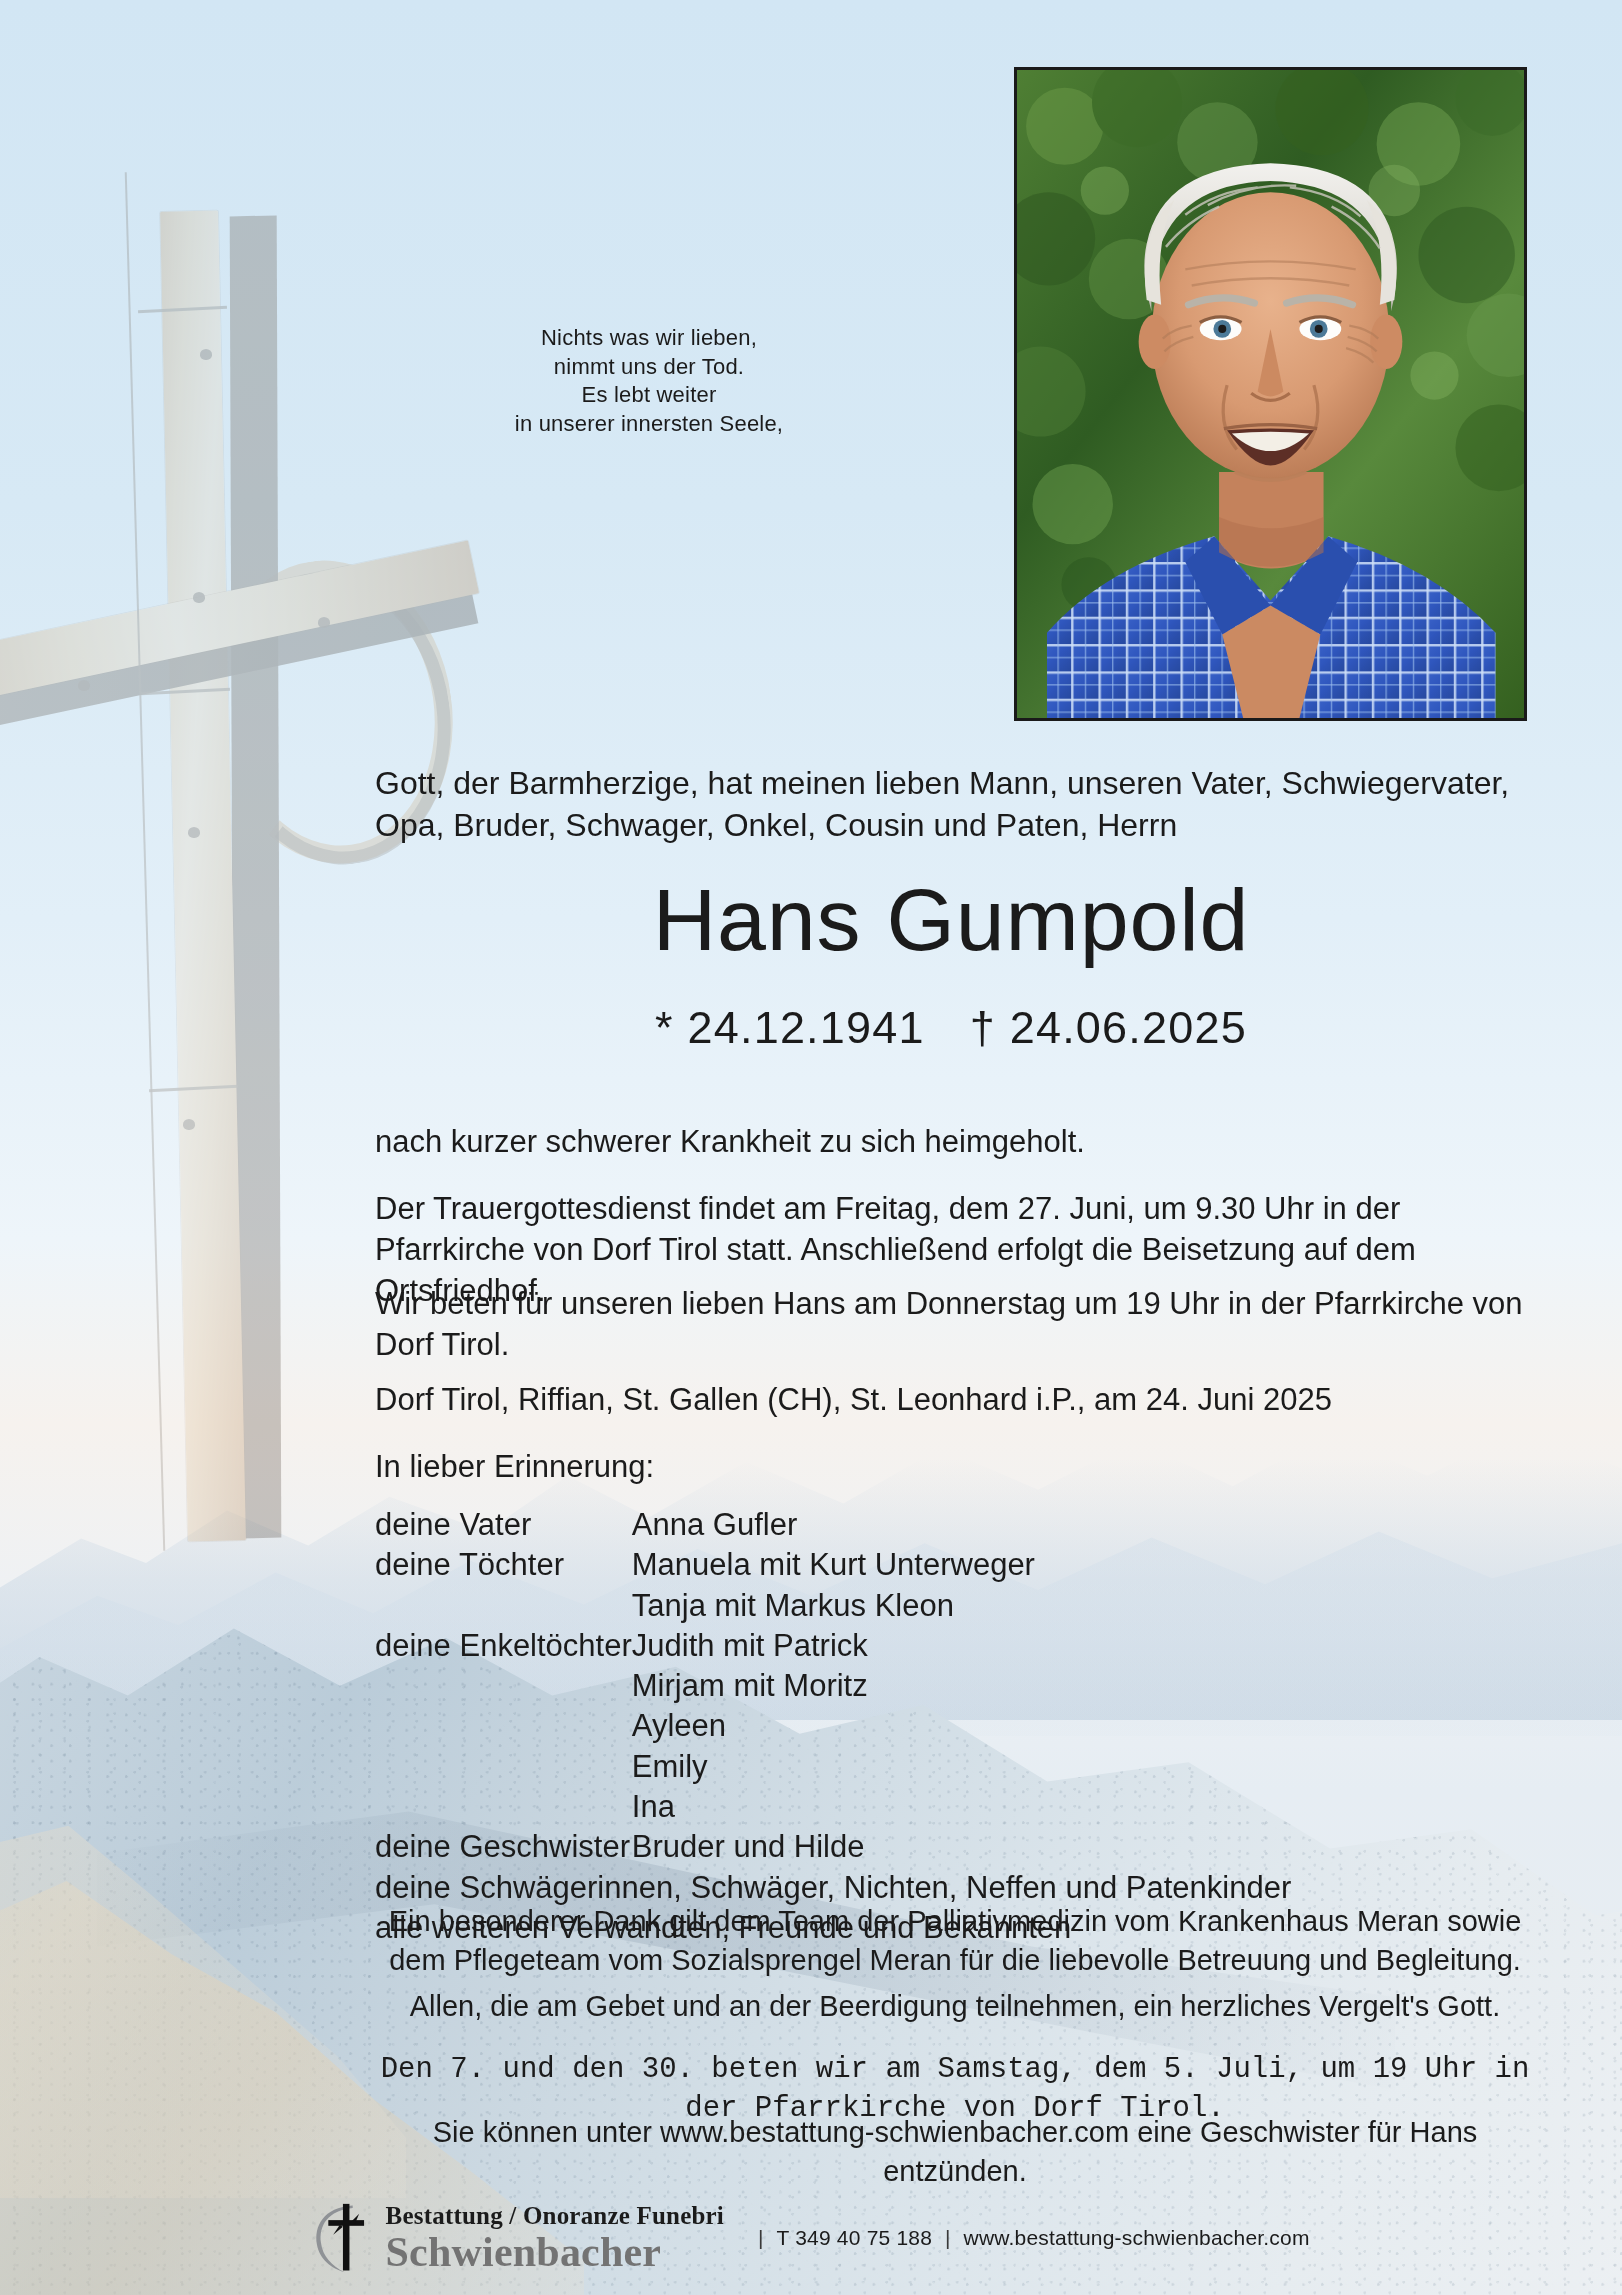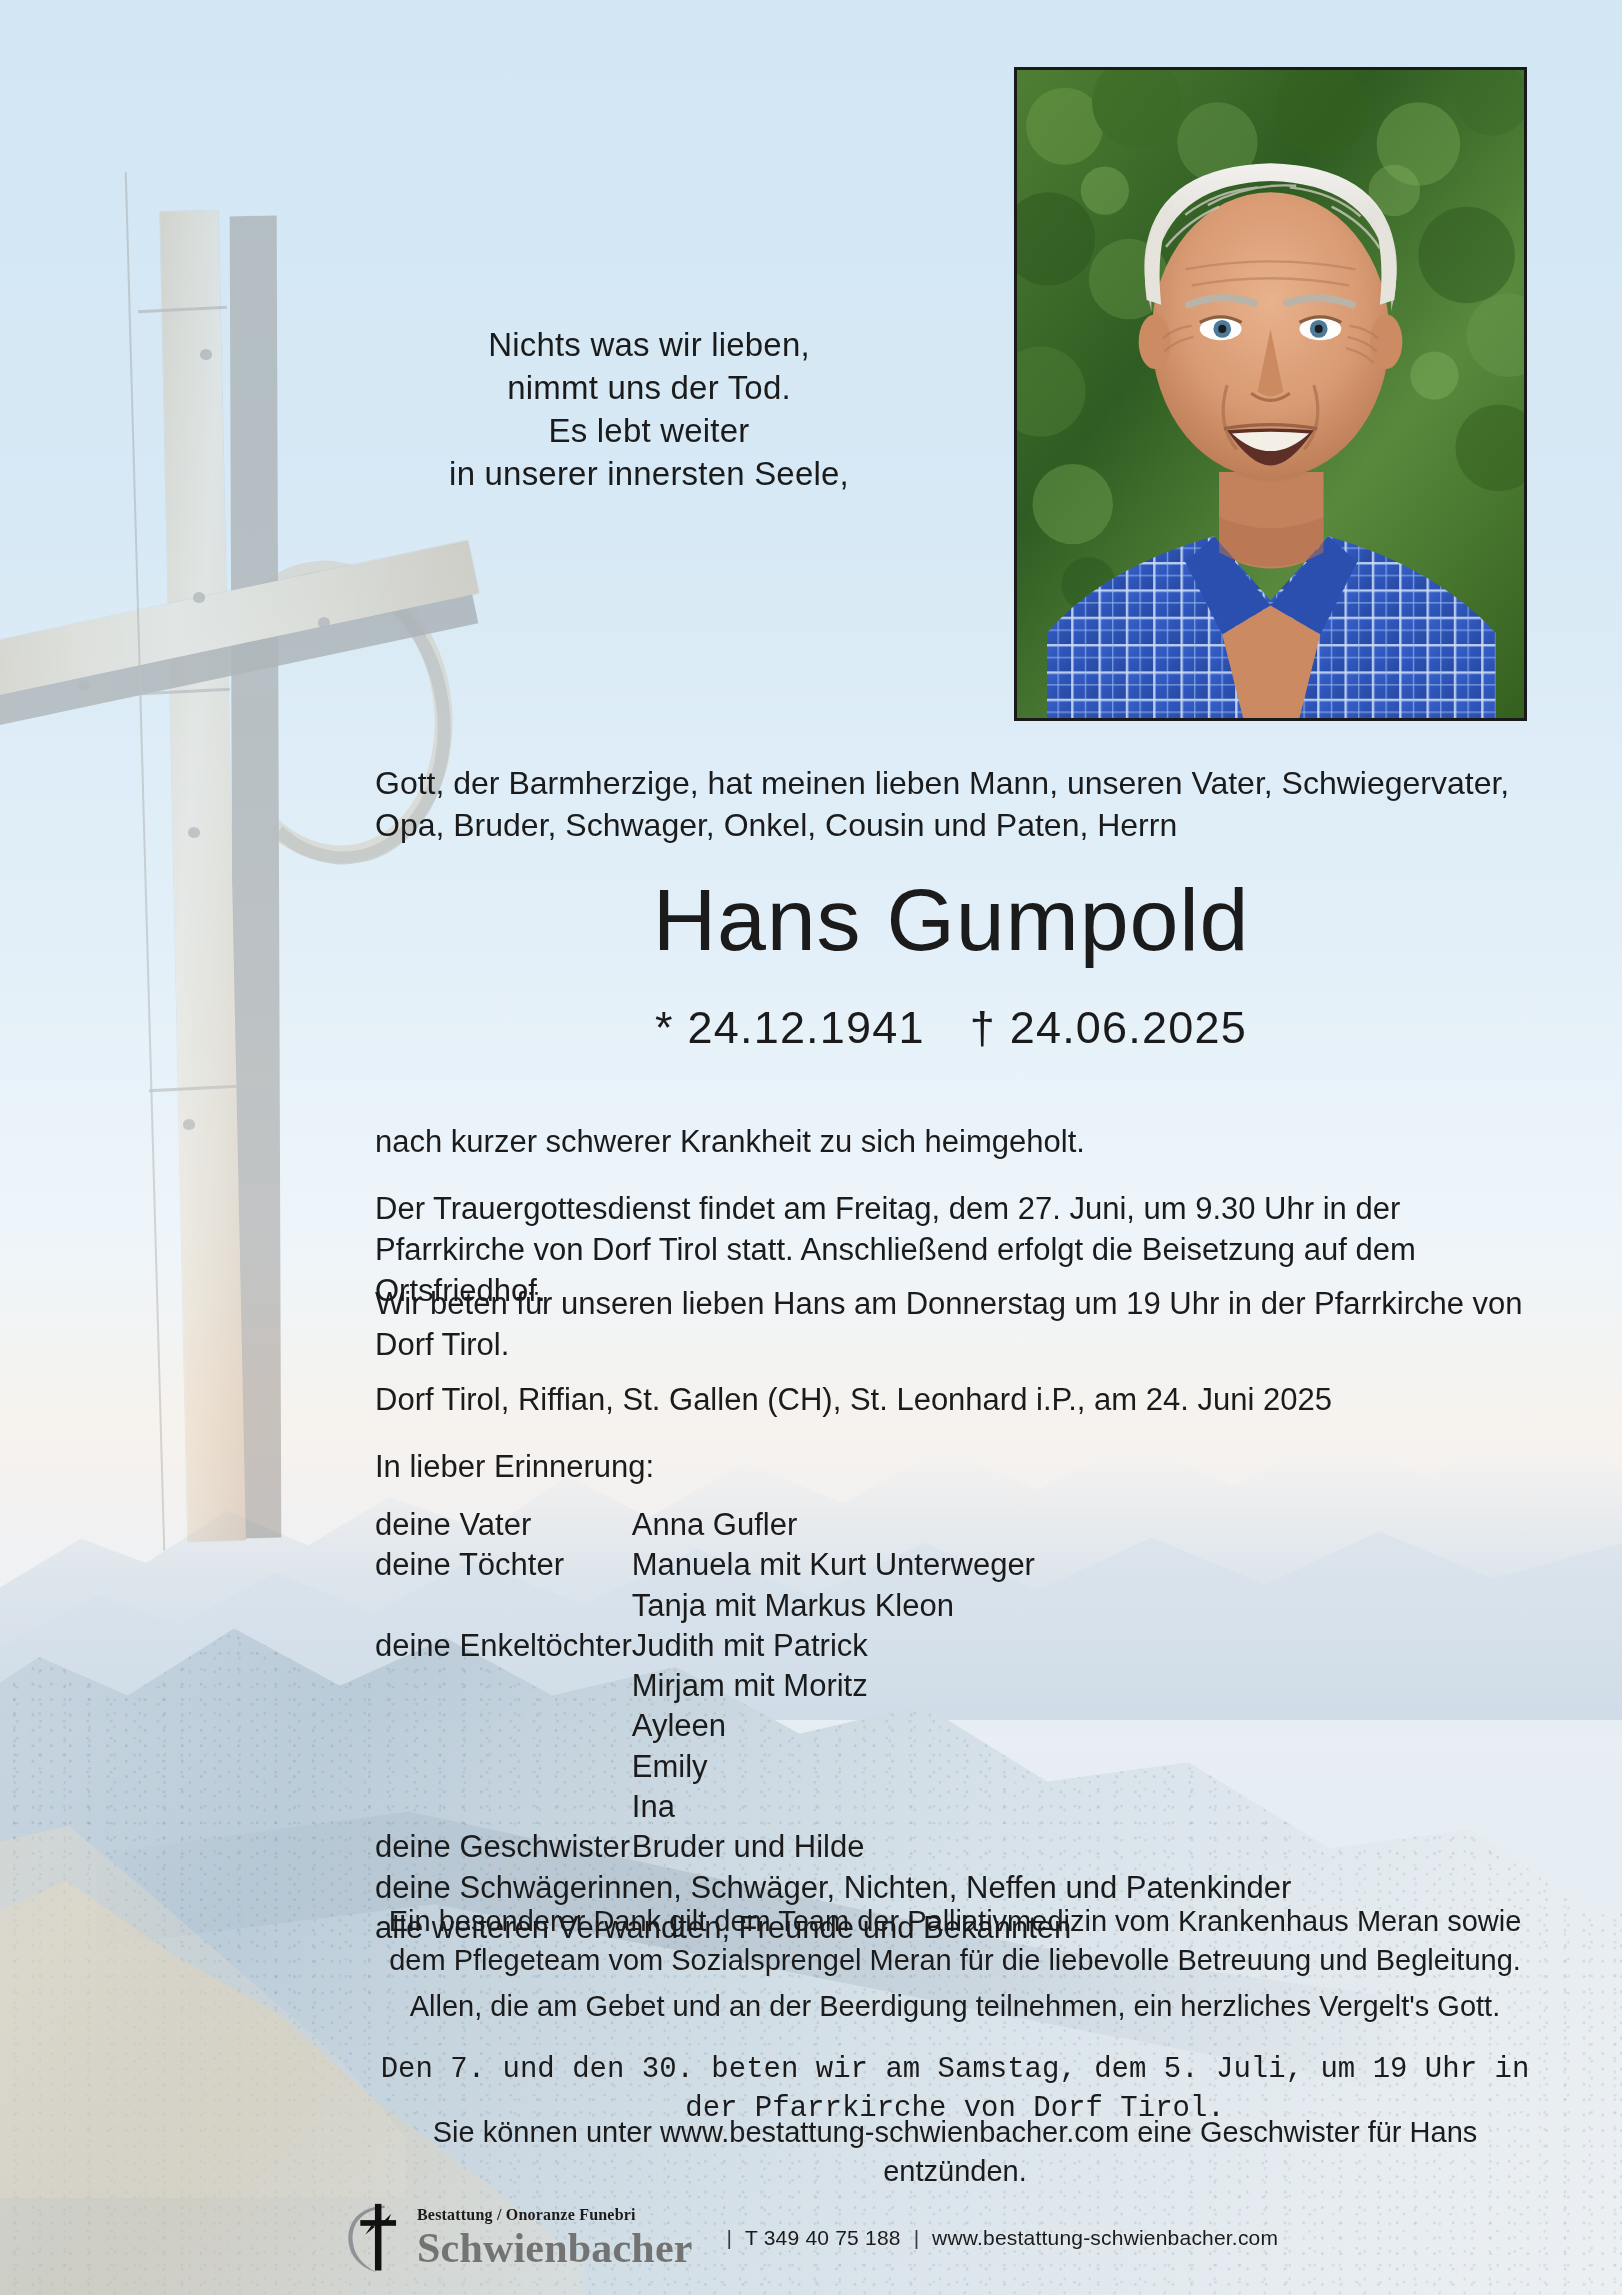--- a/index.html
+++ b/index.html
@@ -229,21 +229,21 @@
   }
   #portrait svg { display: block; width: 100%; height: 100%; }
 
   
   .txt { position: absolute; color: #1b1b1b; }
 
   #poem {
     left: 422px; top: 324px;
     width: 454px;
     text-align: center;
-    font-size: 33px;
+    font-size: 22px;
     line-height: 1.30;
     letter-spacing: 0.2px;
   }
 
   #intro {
     left: 375px; top: 762px;
     width: 1152px;
     font-size: 32px;
     line-height: 1.32;
   }
@@ -311,21 +311,21 @@
     gap: 0;
   }
   #footer-logo {
     display: flex; align-items: center;
     margin-right: 21px;
   }
   #logo-mark { width: 70px; height: 78px; flex: 0 0 auto; }
   #logo-words { margin-left: 3.2px; line-height: 1; }
   #logo-words .line1 {
     font-family: "Liberation Serif", serif;
-    font-size: 16px; font-weight: bold; color: #1b1b1b;
+    font-size: 25px; font-weight: bold; color: #1b1b1b;
     letter-spacing: 0.2px;
     margin-bottom: 3.2px;
   }
   #logo-words .line2 {
     font-family: "Liberation Serif", serif;
     font-size: 42px; font-weight: bold; color: #737373;
     letter-spacing: 0.2px;
   }
   .foot-sep { color: #3a3a3a; font-size: 21px; margin: 0 13px; }
   .foot-txt { color: #1b1b1b; font-size: 21px; letter-spacing: 0.2px; }

